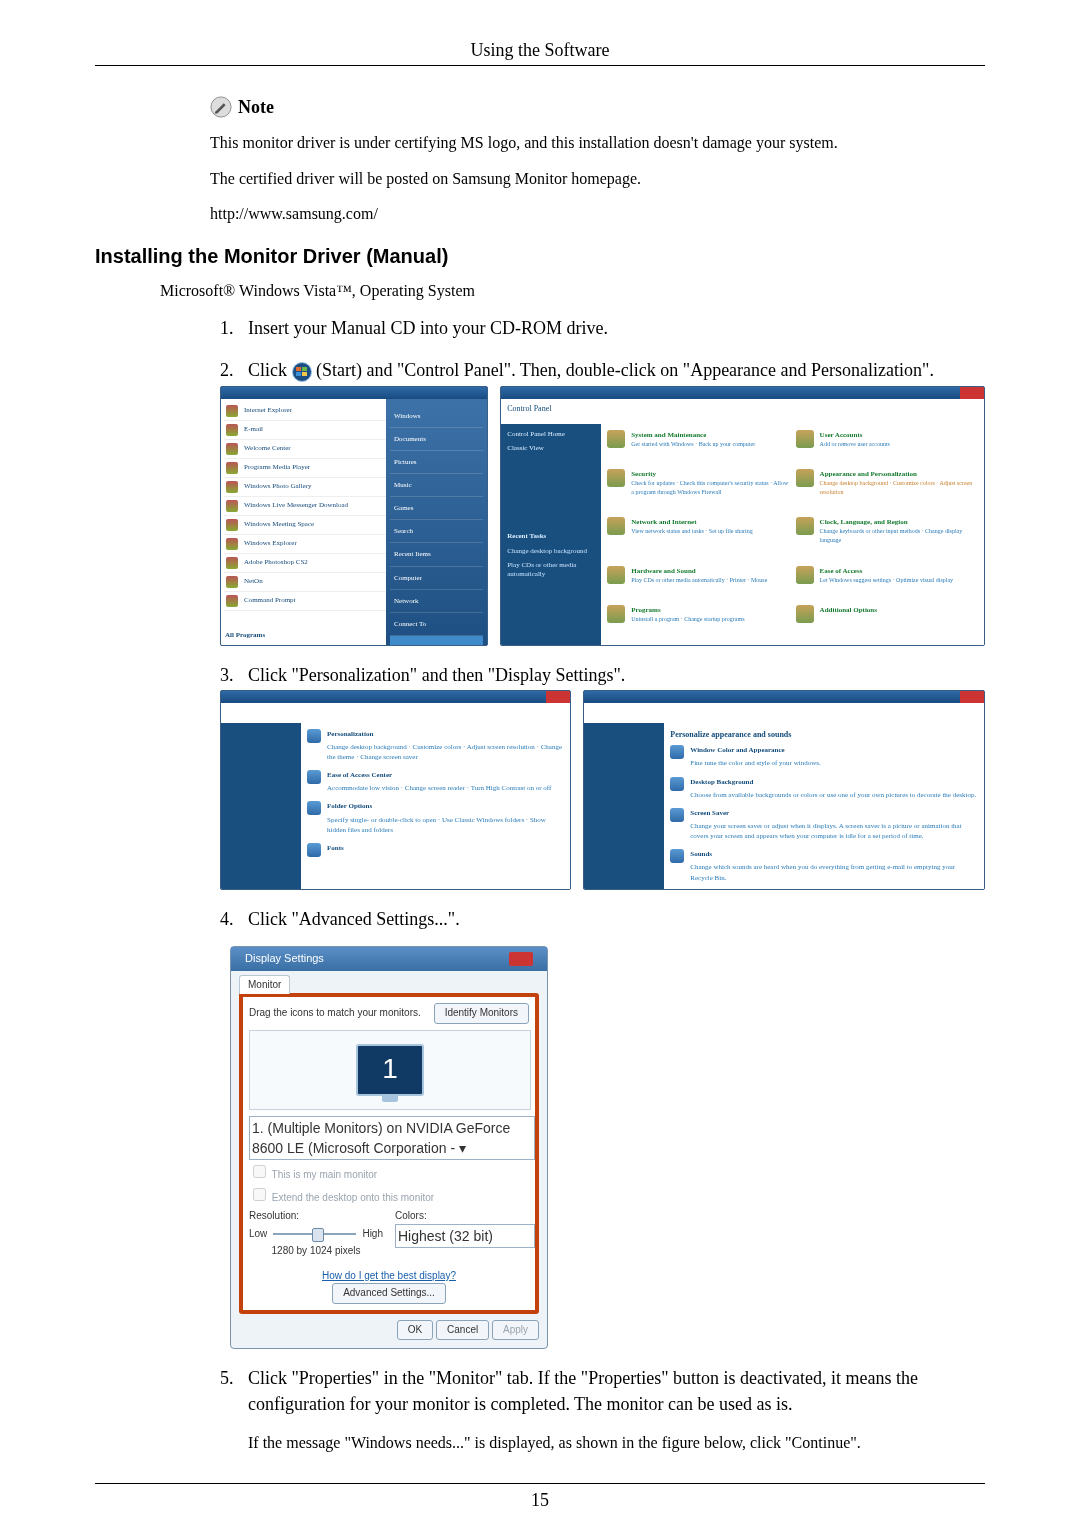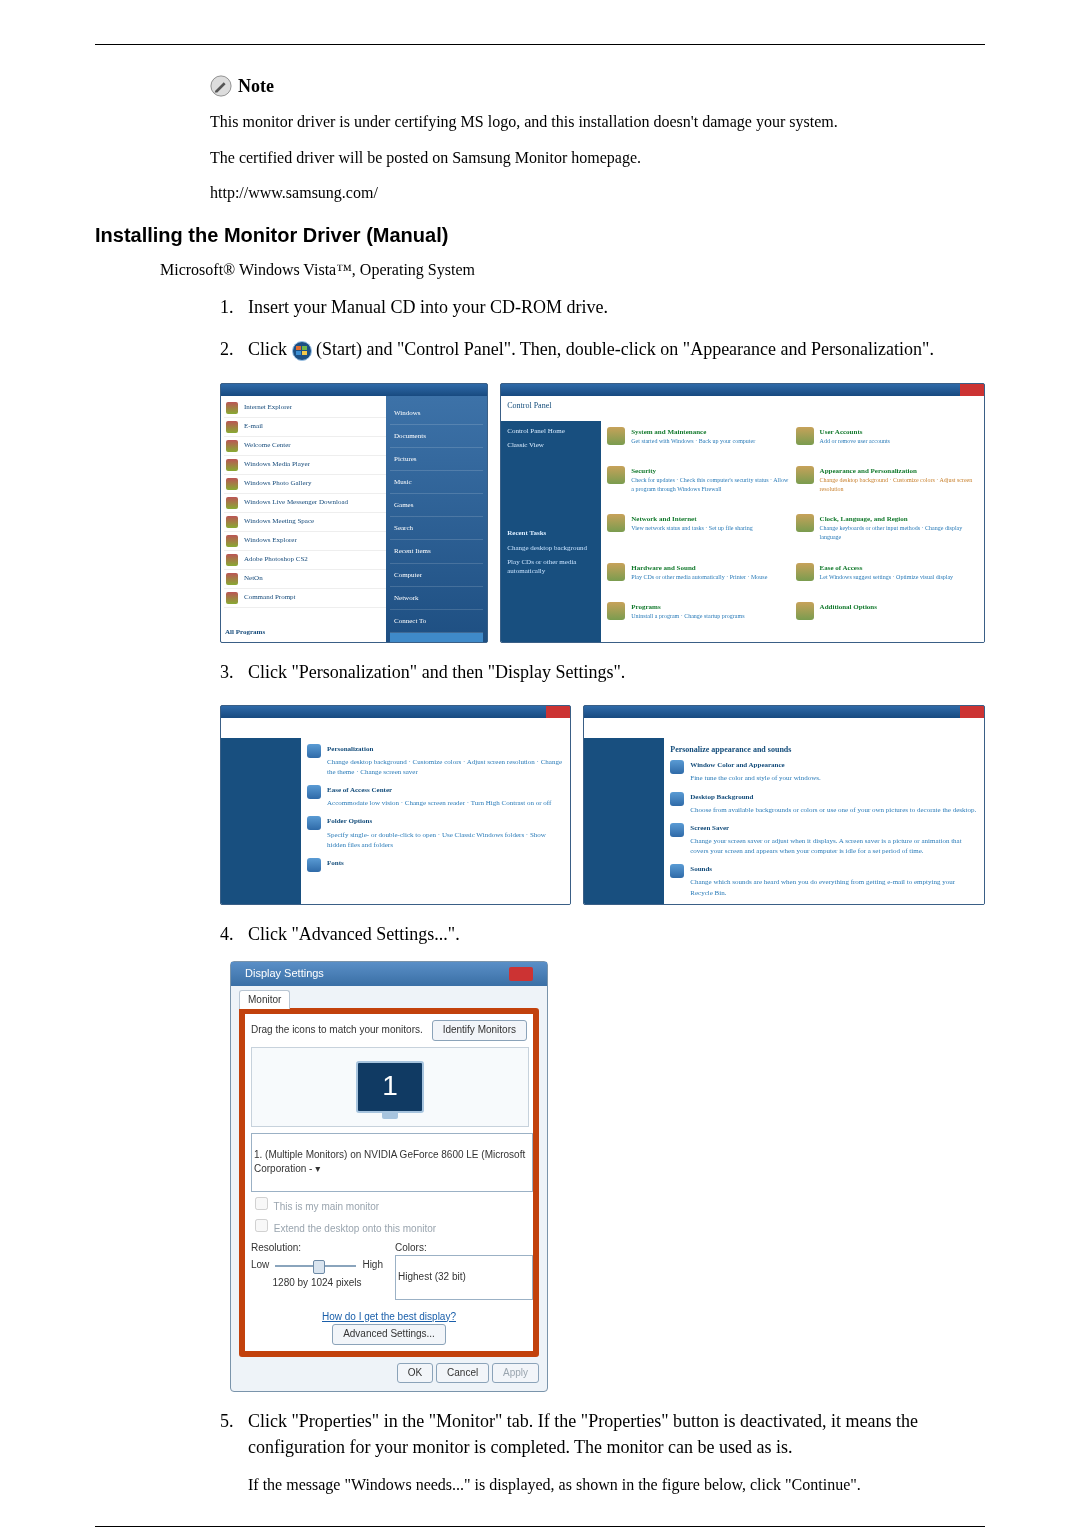--- a/index.html
+++ b/index.html
@@ -78,21 +78,21 @@
   }
   .start-orb {
     display: inline-block;
     vertical-align: middle;
     width: 20px;
     height: 20px;
   }
   .screenshot-row {
     display: flex;
     gap: 12px;
-    margin: 20px 0 14px -28px;
+    margin: 2px 0 14px -28px;
   }
   .screenshot-single {
     margin: 14px 0 14px -28px;
   }
   .shot {
     background: #153b66;
     border: 1px solid #3a5f86;
     border-radius: 2px;
     position: relative;
     overflow: hidden;
@@ -273,21 +273,21 @@
   .dlg .tab {
     display: inline-block;
     border: 1px solid #b9c6d3;
     border-bottom: none;
     background: #fff;
     padding: 2px 8px;
     margin-bottom: -1px;
     border-radius: 3px 3px 0 0;
   }
   .dlg .panel {
-    border: 6px solid #c2410c;
+    border: 4px solid #c2410c;
     background: #fff;
     padding: 6px;
     border-radius: 0 3px 3px 3px;
   }
   .dlg .monitor-box {
     width: 100%;
     height: 78px;
     border: 1px solid #c7d2dc;
     background: #f7fafc;
     display: flex;
@@ -314,22 +314,22 @@
     bottom: -8px;
     left: 24px;
     width: 16px;
     height: 6px;
     background: #a7c4de;
     border-radius: 0 0 2px 2px;
   }
   .dlg select, .dlg .fake-select {
     width: 100%;
     border: 1px solid #9bb1c5;
-    font-size: 10px;
-    padding: 14px 2px;
+    font-size: 14px;
+    padding: 1px 2px;
   }
   .dlg .check {
     display: block;
     color: #9aa5af;
     margin: 2px 0;
   }
   .dlg .label-sm {
     font-size: 10px;
     color: #333;
   }
@@ -391,20 +391,21 @@
   .dlg .topline {
     display: flex;
     justify-content: space-between;
     align-items: center;
   }
 </style>
 </head>
 <body>
 
 <div class="page">
+  <div class="header-title">Using the Software</div>
   <hr class="rule">
 
   <div class="note-block">
     <div class="note-line">
       <span class="note-icon">
         <svg viewBox="0 0 24 24" width="22" height="22">
           <circle cx="12" cy="12" r="11" fill="#ddd" stroke="#888"></circle>
           <path d="M6 17 L15 8 L17 10 L8 19 L5 19 Z" fill="#555"></path>
         </svg>
       </span>
@@ -450,21 +451,21 @@
             <div class="row">
                 <span class="ic"></span>
                 <span>E-mail</span>
               </div>
             <div class="row">
                 <span class="ic"></span>
                 <span>Welcome Center</span>
               </div>
             <div class="row">
                 <span class="ic"></span>
-                <span>Windows Media Player</span>
+                <span>Programs Media Player</span>
               </div>
             <div class="row">
                 <span class="ic"></span>
                 <span>Windows Photo Gallery</span>
               </div>
             <div class="row">
                 <span class="ic"></span>
                 <span>Windows Live Messenger Download</span>
               </div>
             <div class="row">

